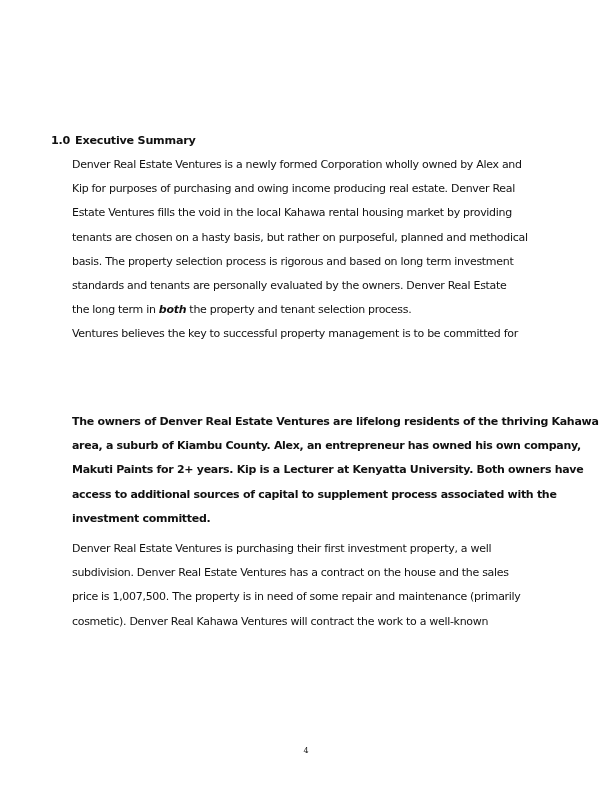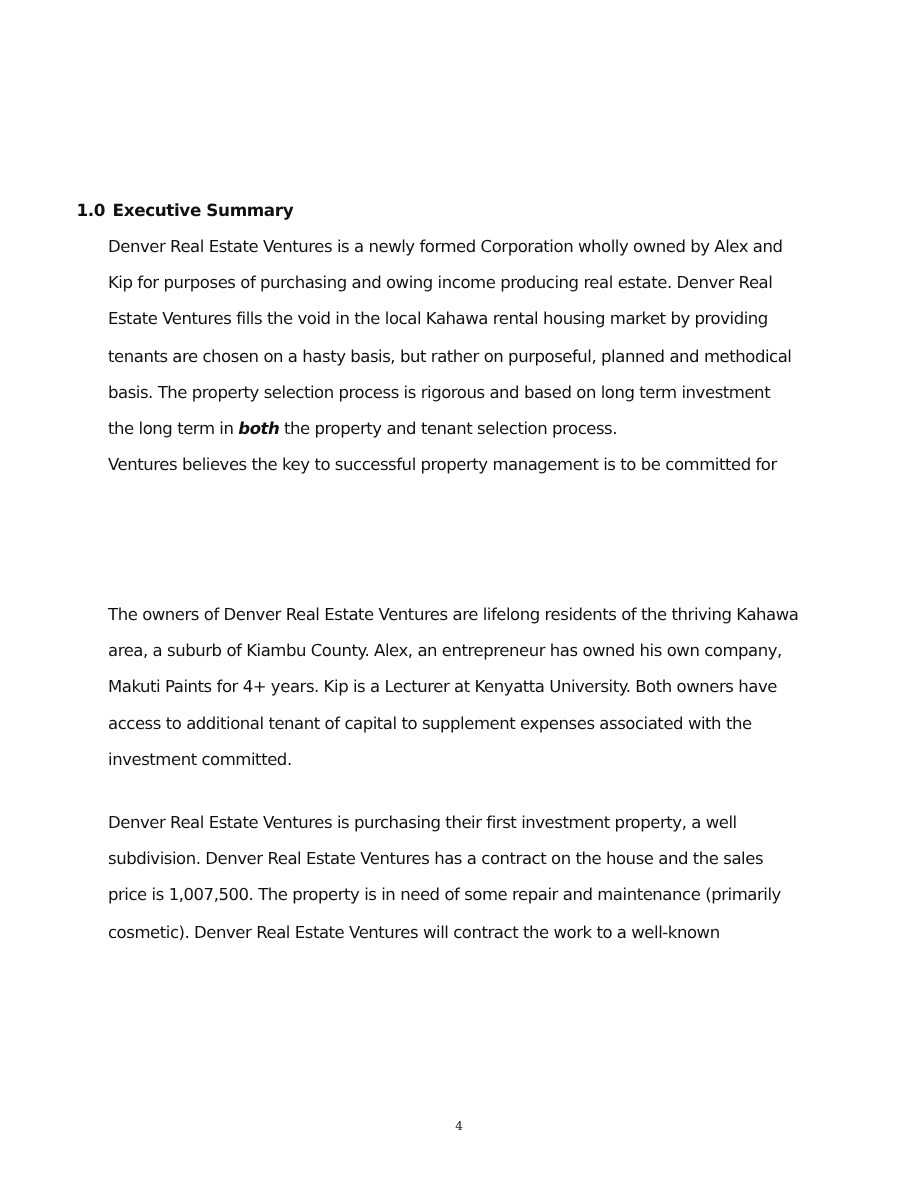--- a/index.html
+++ b/index.html
@@ -3,50 +3,51 @@
   <meta charset="utf-8">
   <style>
     html, body { margin: 0; padding: 0; background: #ffffff; }
     body { width: 612px; height: 792px; position: relative; overflow: hidden;
       font-family: "DejaVu Sans", sans-serif; color: #111; }
     .heading { position: absolute; left: 51px; top: 134px; font-size: 11.2px; font-weight: bold; letter-spacing: -0.25px; }
     .heading .num { margin-right: 5px; }
     .para { position: absolute; left: 72px; width: 475px; font-size: 11px; line-height: 24.2px; letter-spacing: -0.3px; word-spacing: 0px; }
     .line { display: block; white-space: nowrap; }
     .p1 { top: 153px; }
-    .p2 { top: 398px; }
+    .p2 { top: 410px; font-weight: bold; }
     .p3 { top: 537px; }
     .page-num { position: absolute; left: 0; width: 612px; top: 746px; text-align: center;
       font-family: "DejaVu Serif", serif; font-size: 8px; color: #222; }
   </style>
 </head>
 <body>
 
 <div class="heading">
   <span class="num">1.0</span><span>Executive Summary</span>
 </div>
 
 <div class="para p1">
   <span class="line">Denver Real Estate Ventures is a newly formed Corporation wholly owned by Alex and</span>
   <span class="line">Kip for purposes of purchasing and owing income producing real estate.  Denver Real</span>
   <span class="line">Estate Ventures fills the void in the local Kahawa rental housing market by providing</span>
   <span class="line">tenants are chosen on a hasty basis, but rather on purposeful, planned and methodical</span>
   <span class="line">basis.  The property selection process is rigorous and based on long term investment</span>
+  <span class="line">standards and tenants are personally evaluated by the owners. Denver Real Estate</span>
   <span class="line"><span>the long term in </span><b><i>both</i></b><span> the property and tenant selection process.</span></span>
   <span class="line">Ventures believes the key to successful property management is to be committed for</span>
 </div>
 
 <div class="para p2">
   <span class="line">The owners of Denver Real Estate Ventures are lifelong residents of the thriving Kahawa</span>
   <span class="line">area, a suburb of Kiambu County.  Alex, an entrepreneur has owned his own company,</span>
-  <span class="line">Makuti Paints for 4+ years.  Kip is a Lecturer at Kenyatta University.  Both owners have</span>
-  <span class="line">access to additional tenant of capital to supplement expenses associated with the</span>
+  <span class="line">Makuti Paints for 2+ years.  Kip is a Lecturer at Kenyatta University.  Both owners have</span>
+  <span class="line">access to additional sources of capital to supplement process associated with the</span>
   <span class="line">investment committed.</span>
 </div>
 
 <div class="para p3">
   <span class="line">Denver Real Estate Ventures is purchasing their first investment property, a well</span>
   <span class="line">subdivision.  Denver Real Estate Ventures has a contract on the house and the sales</span>
   <span class="line">price is 1,007,500.  The property is in need of some repair and maintenance (primarily</span>
-  <span class="line">cosmetic).  Denver Real Estate Ventures will contract the work to a well-known</span>
+  <span class="line">cosmetic).  Denver Real Kahawa Ventures will contract the work to a well-known</span>
 </div>
 
 <div class="page-num">4</div>
 
 </body></html>

